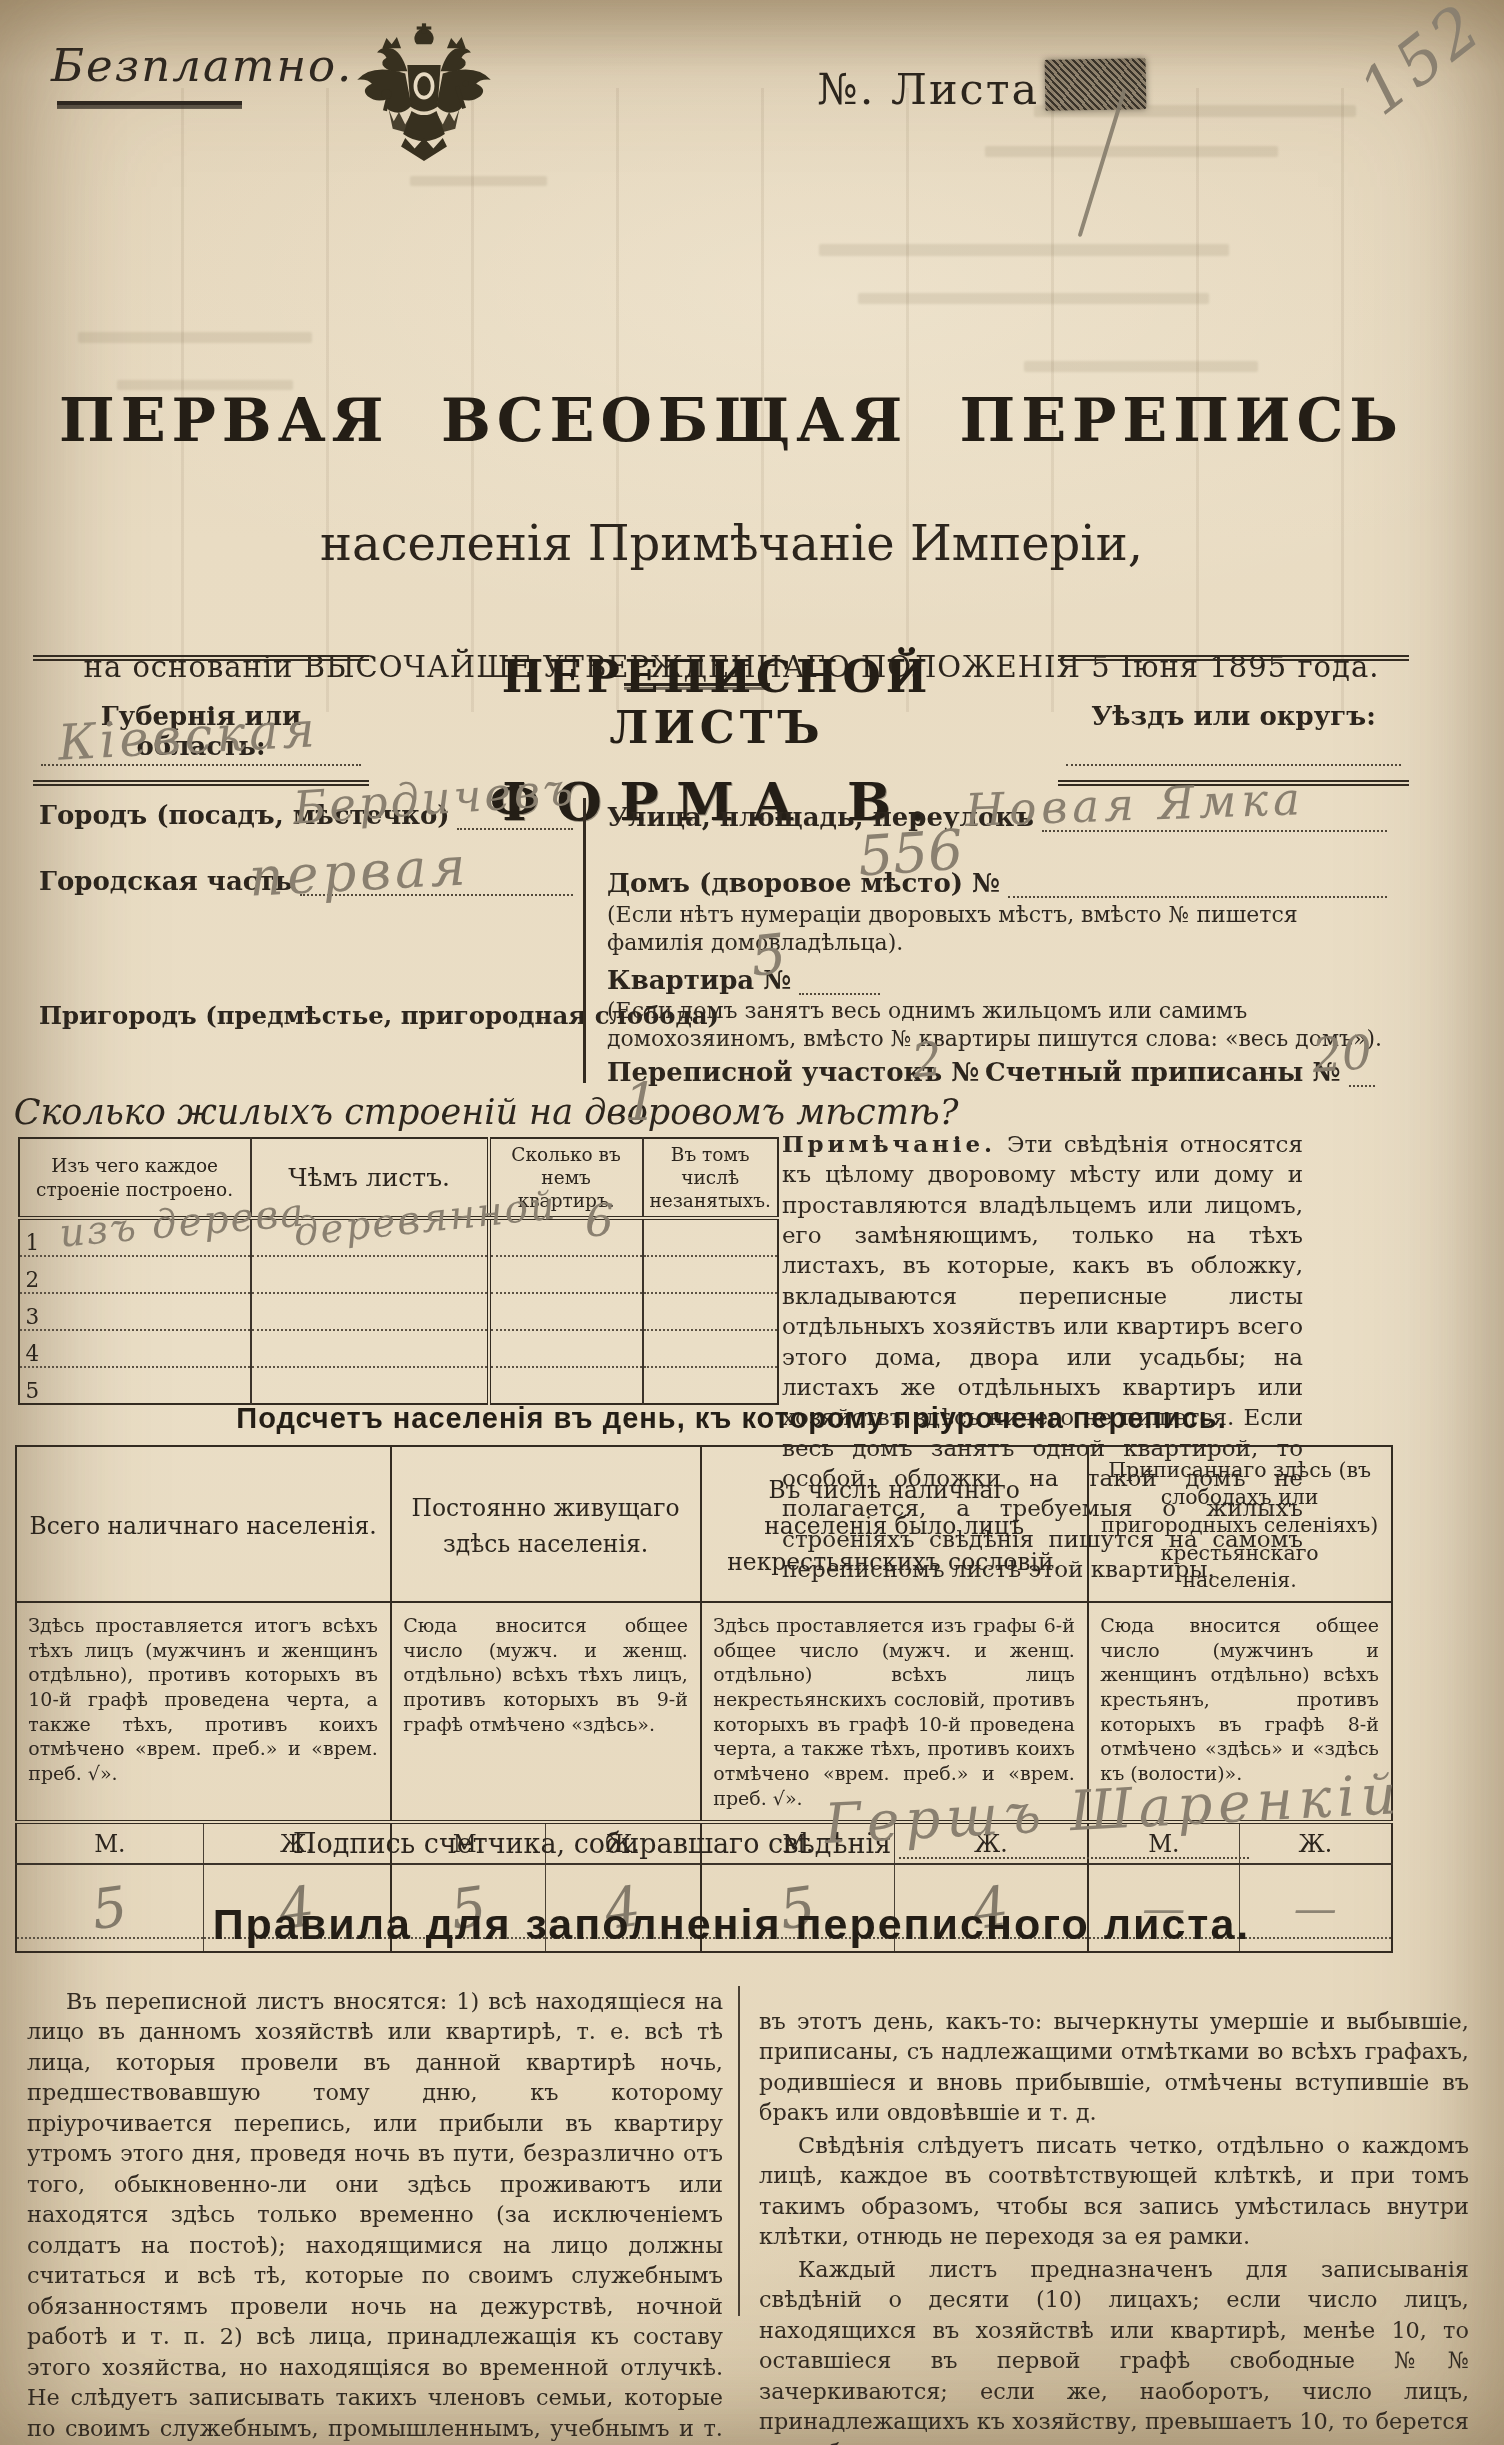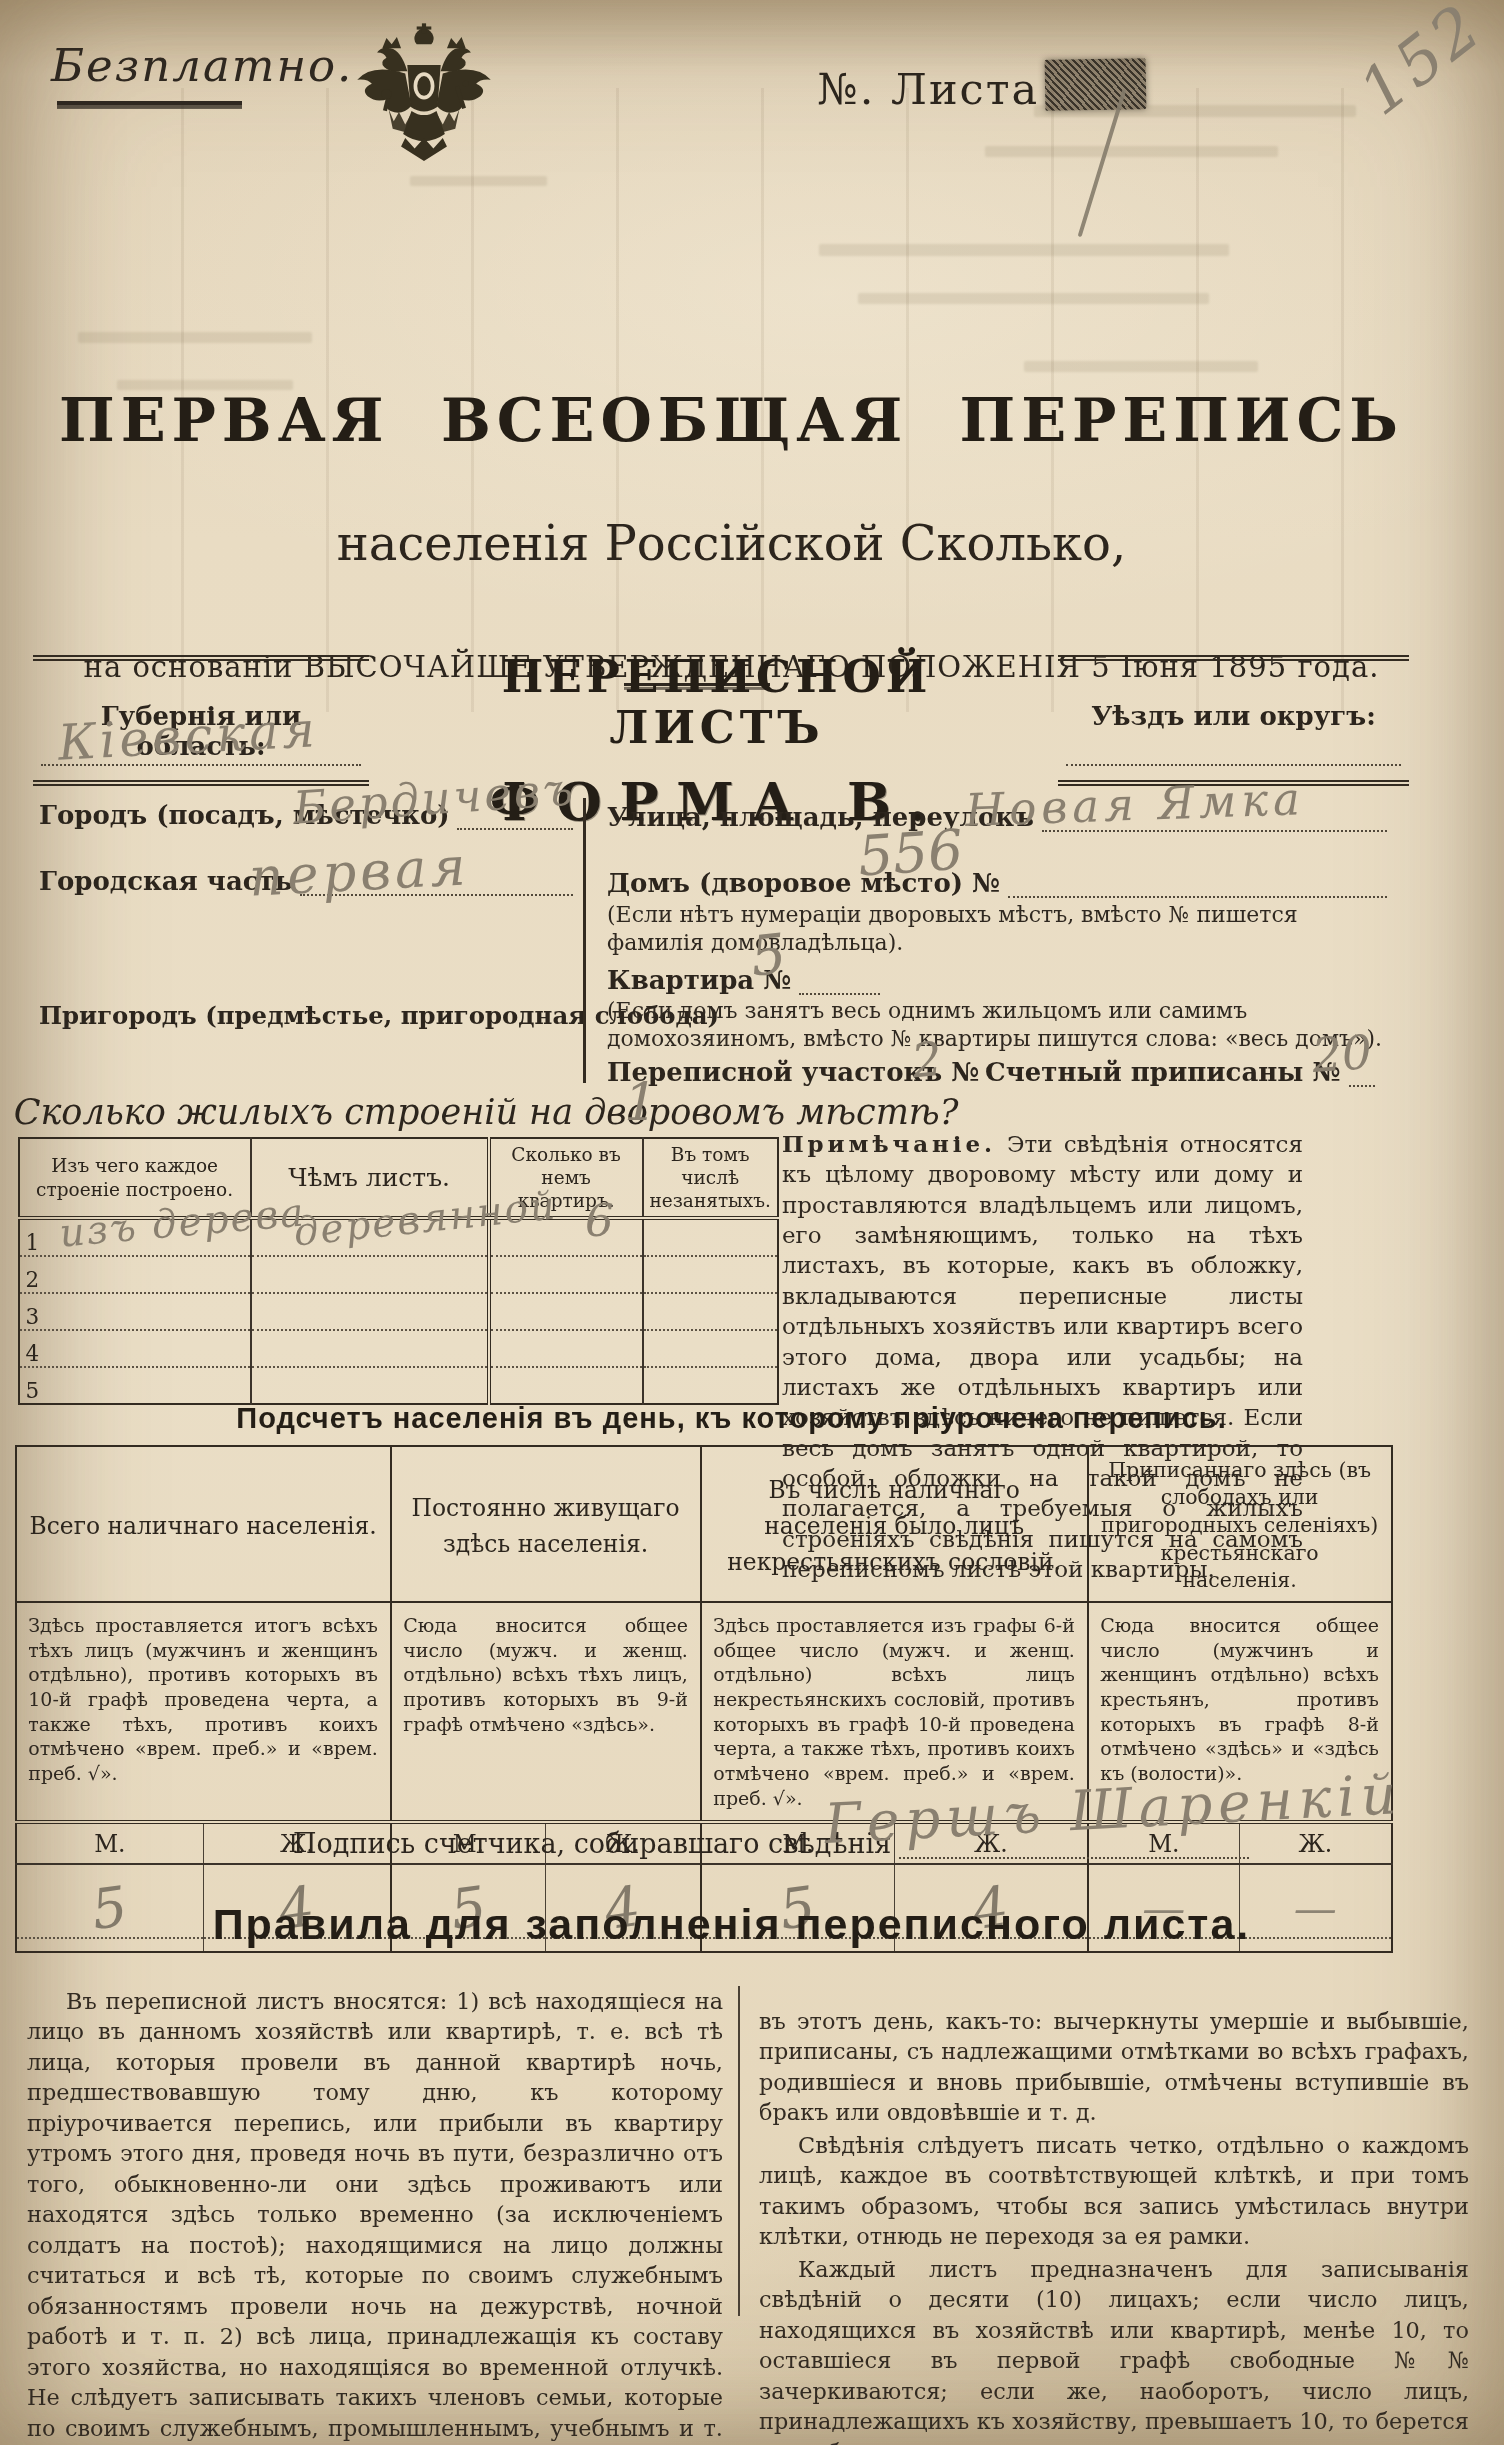--- a/index.html
+++ b/index.html
@@ -141,21 +141,21 @@
     </svg>
   </div>
 
   <div class="sheetno">
     <span>№. Листа</span><span class="stamp"></span>
   </div>
   <div class="stamp-slash"></div>
   <div class="corner-num hw">152</div>
 
   <div class="main-title">ПЕРВАЯ ВСЕОБЩАЯ ПЕРЕПИСЬ</div>
-  <div class="subtitle">населенія Россійской Сколько,</div>
+  <div class="subtitle">населенія Примѣчаніе Имперіи,</div>
   <div class="basis">на основаніи ВЫСОЧАЙШЕ УТВЕРЖДЕННАГО ПОЛОЖЕНІЯ 5 Іюня 1895 года.</div>
   <div class="basis-rule"></div>
 
   <div class="fh-box fh-left">
     <div class="fh-label">Губернія или область:</div>
     <div class="fh-dot"></div>
     <div class="hw province-hw">Кіевская</div>
   </div>
   <div class="fh-center">
     <div class="fh-c1">ПЕРЕПИСНОЙ ЛИСТЪ</div>

